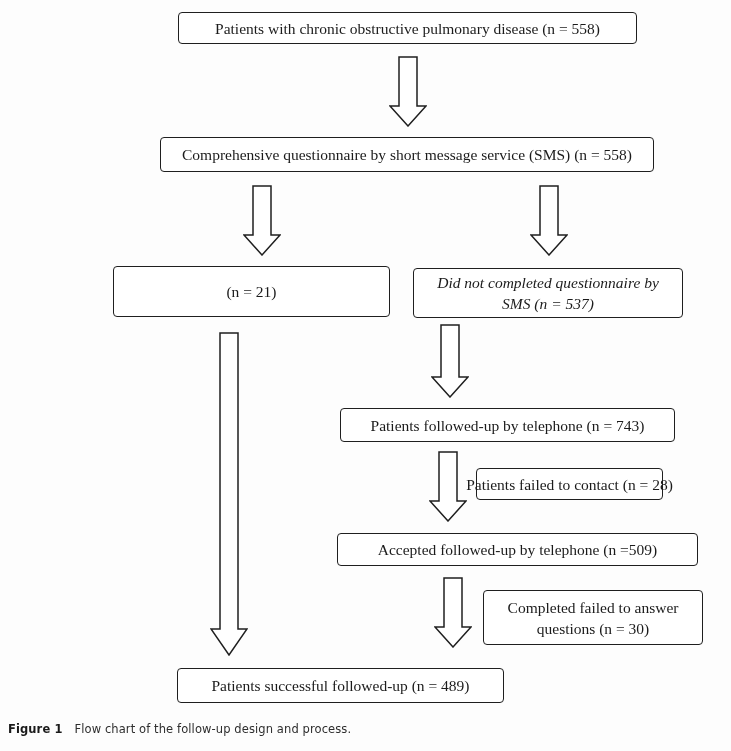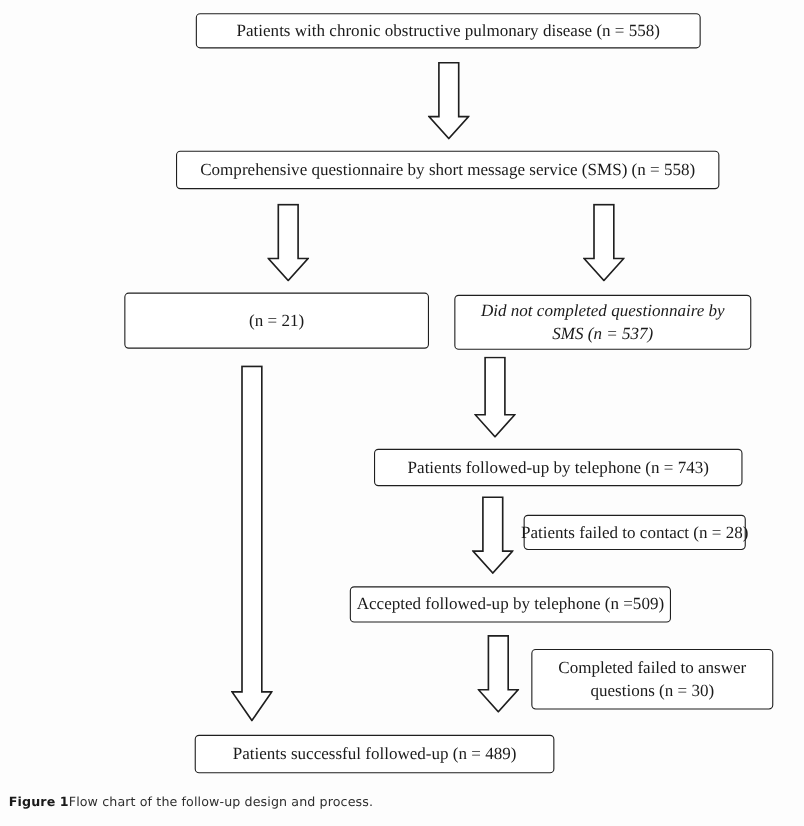--- a/index.html
+++ b/index.html
@@ -40,21 +40,21 @@
   .arrow svg { display: block; }
   .caption {
     position: absolute;
     left: 8px;
     top: 722px;
     font-family: "DejaVu Sans", "Liberation Sans", sans-serif;
     font-size: 11.5px;
     color: #2e2e2e;
     letter-spacing: 0.1px;
   }
-  .caption-label { font-weight: bold; color: #1a1a1a; margin-right: 0; }
+  .caption-label { font-weight: bold; color: #1a1a1a; margin-right: 12px; }
 </style>
 </head>
 <body>
 
 <div class="canvas">
 
   <div class="box" style="left:178px; top:12px; width:459px; height:32px;">
     <span class="line">Patients with chronic obstructive pulmonary disease (n = 558)</span>
   </div>
 
@@ -68,25 +68,25 @@
 
   <div class="box" style="left:413px; top:268px; width:270px; height:50px;font-style:italic;">
     <span class="line">Did not completed questionnaire by</span>
     <span class="line">SMS (n = 537)</span>
   </div>
 
   <div class="box" style="left:340px; top:408px; width:335px; height:34px;">
     <span class="line">Patients followed-up by telephone (n = 743)</span>
   </div>
 
-  <div class="box" style="left:476px; top:468px; width:202px; height:32px;">
+  <div class="box" style="left:476px; top:468px; width:187px; height:32px;">
     <span class="line">Patients failed to contact (n = 28)</span>
   </div>
 
-  <div class="box" style="left:318px; top:533px; width:292px; height:33px;">
+  <div class="box" style="left:337px; top:533px; width:361px; height:33px;">
     <span class="line">Accepted followed-up by telephone (n =509)</span>
   </div>
 
   <div class="box" style="left:483px; top:590px; width:220px; height:55px;">
     <span class="line">Completed failed to answer</span>
     <span class="line">questions (n = 30)</span>
   </div>
 
   <div class="box" style="left:177px; top:668px; width:327px; height:35px;">
     <span class="line">Patients successful followed-up (n = 489)</span>

